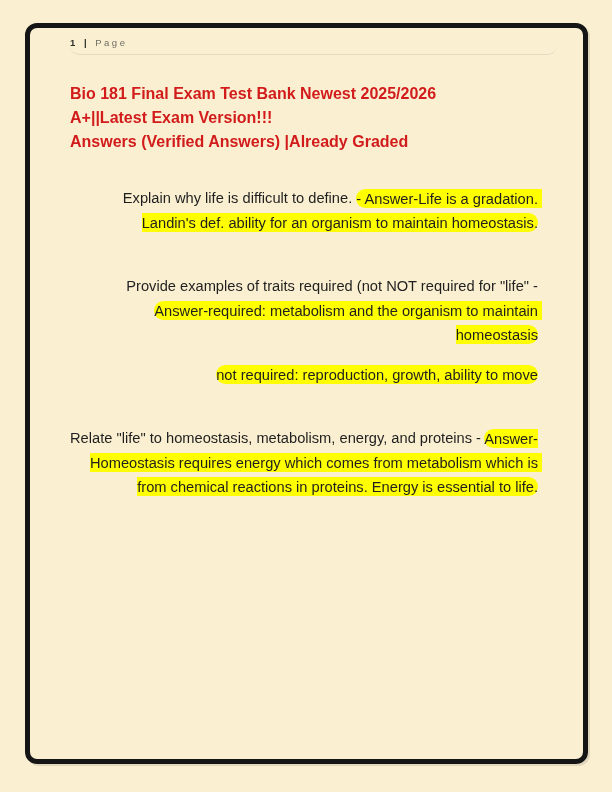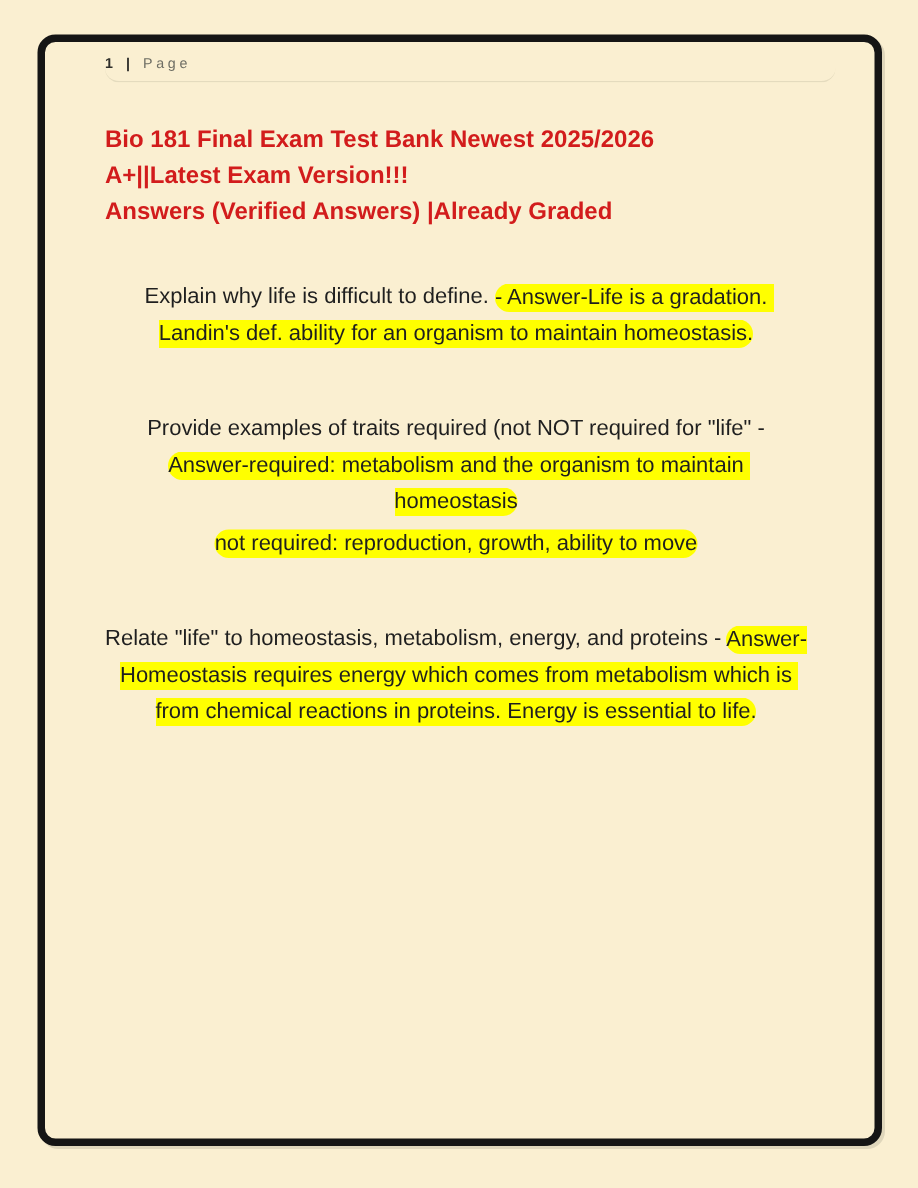--- a/index.html
+++ b/index.html
@@ -49,22 +49,22 @@
     margin-top:27px;
     margin-bottom:32px;
     text-align:left;
     color:var(--title);
     font-weight:bold;
     font-size:16px;
     line-height:24px;
   }
   .qa-section{font-size:11pt;line-height:24px;}
   .qa-block + .qa-block{margin-top:40px;}
-  .qa-para + .qa-para{margin-top:4px;}
-  .qa-para{text-align:center;}
+  .qa-para + .qa-para{margin-top:16px;}
+  .qa-para{text-align:right;}
   .seg{white-space:pre-wrap;}
   .seg.hl{
     background:var(--hl);
     padding:1.5px 0;
   }
 </style>
 </head>
 <body>
 
 <div class="frame">

